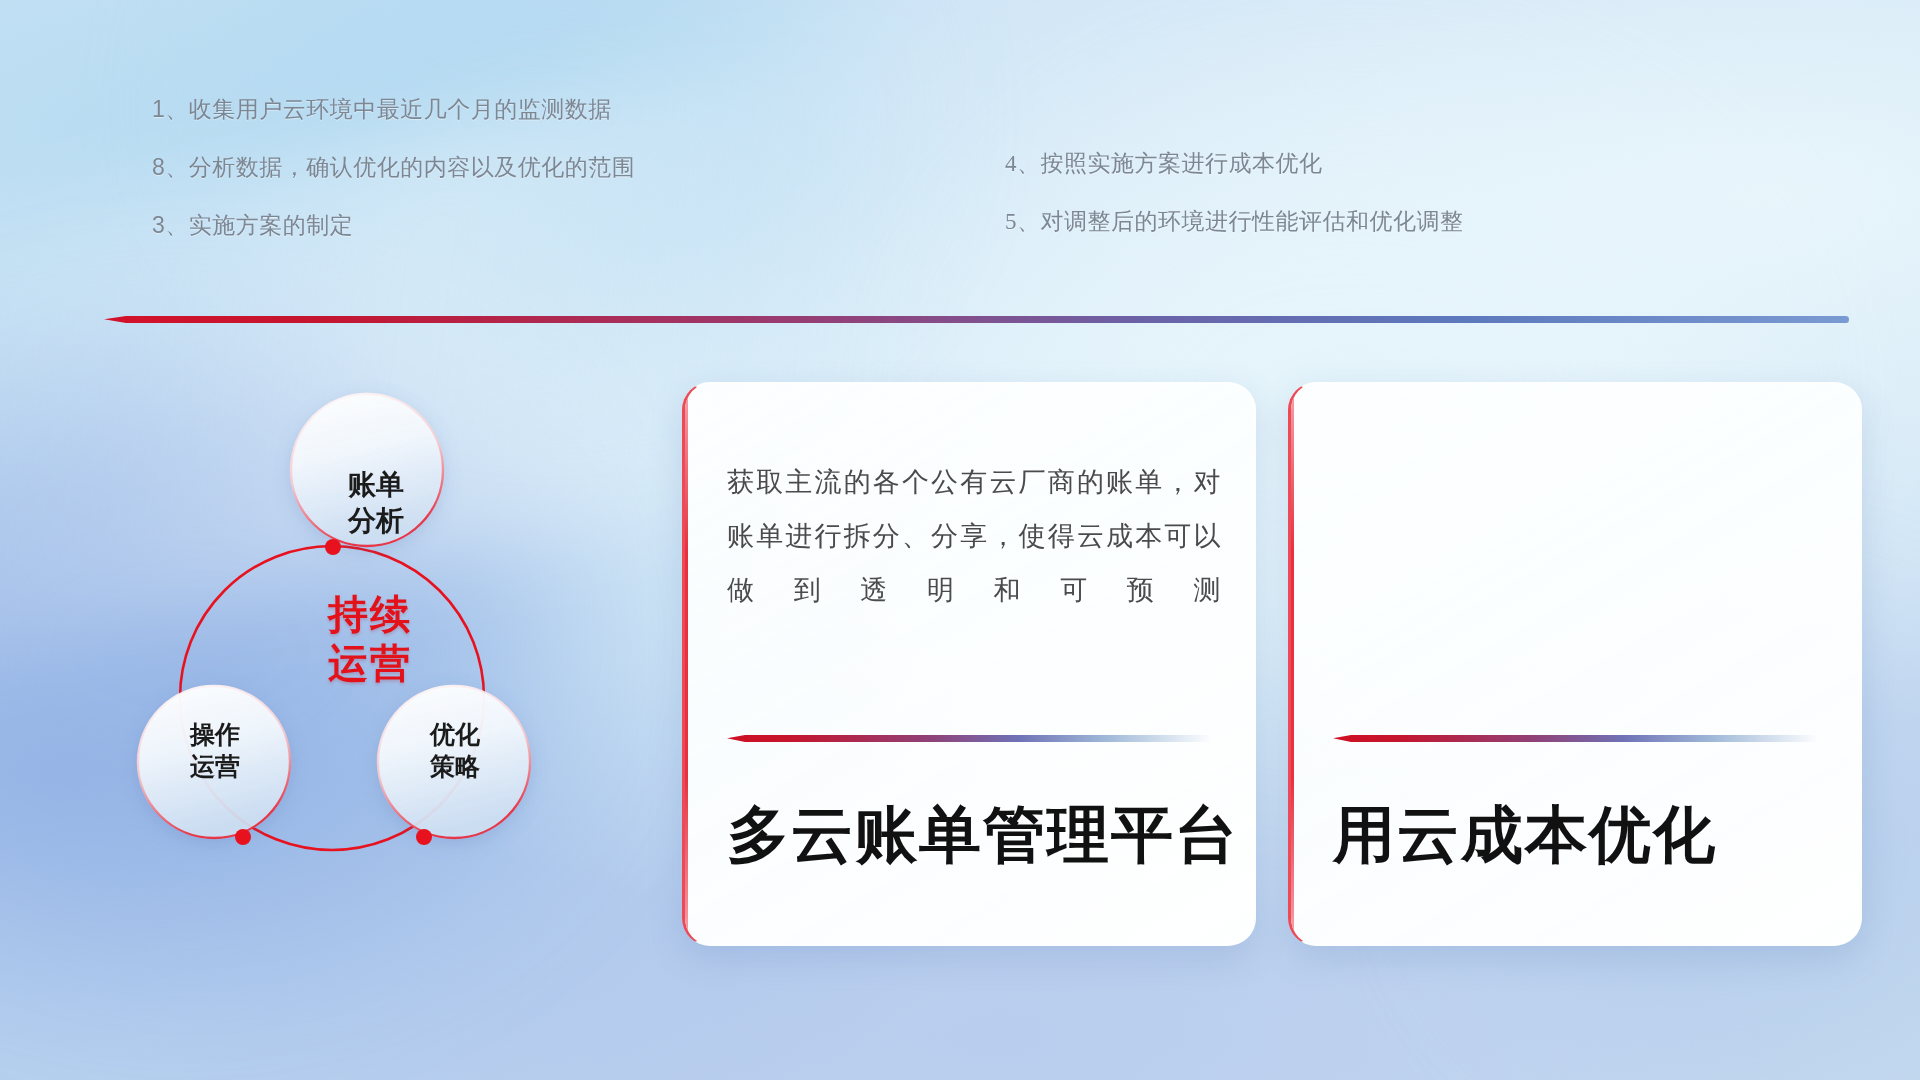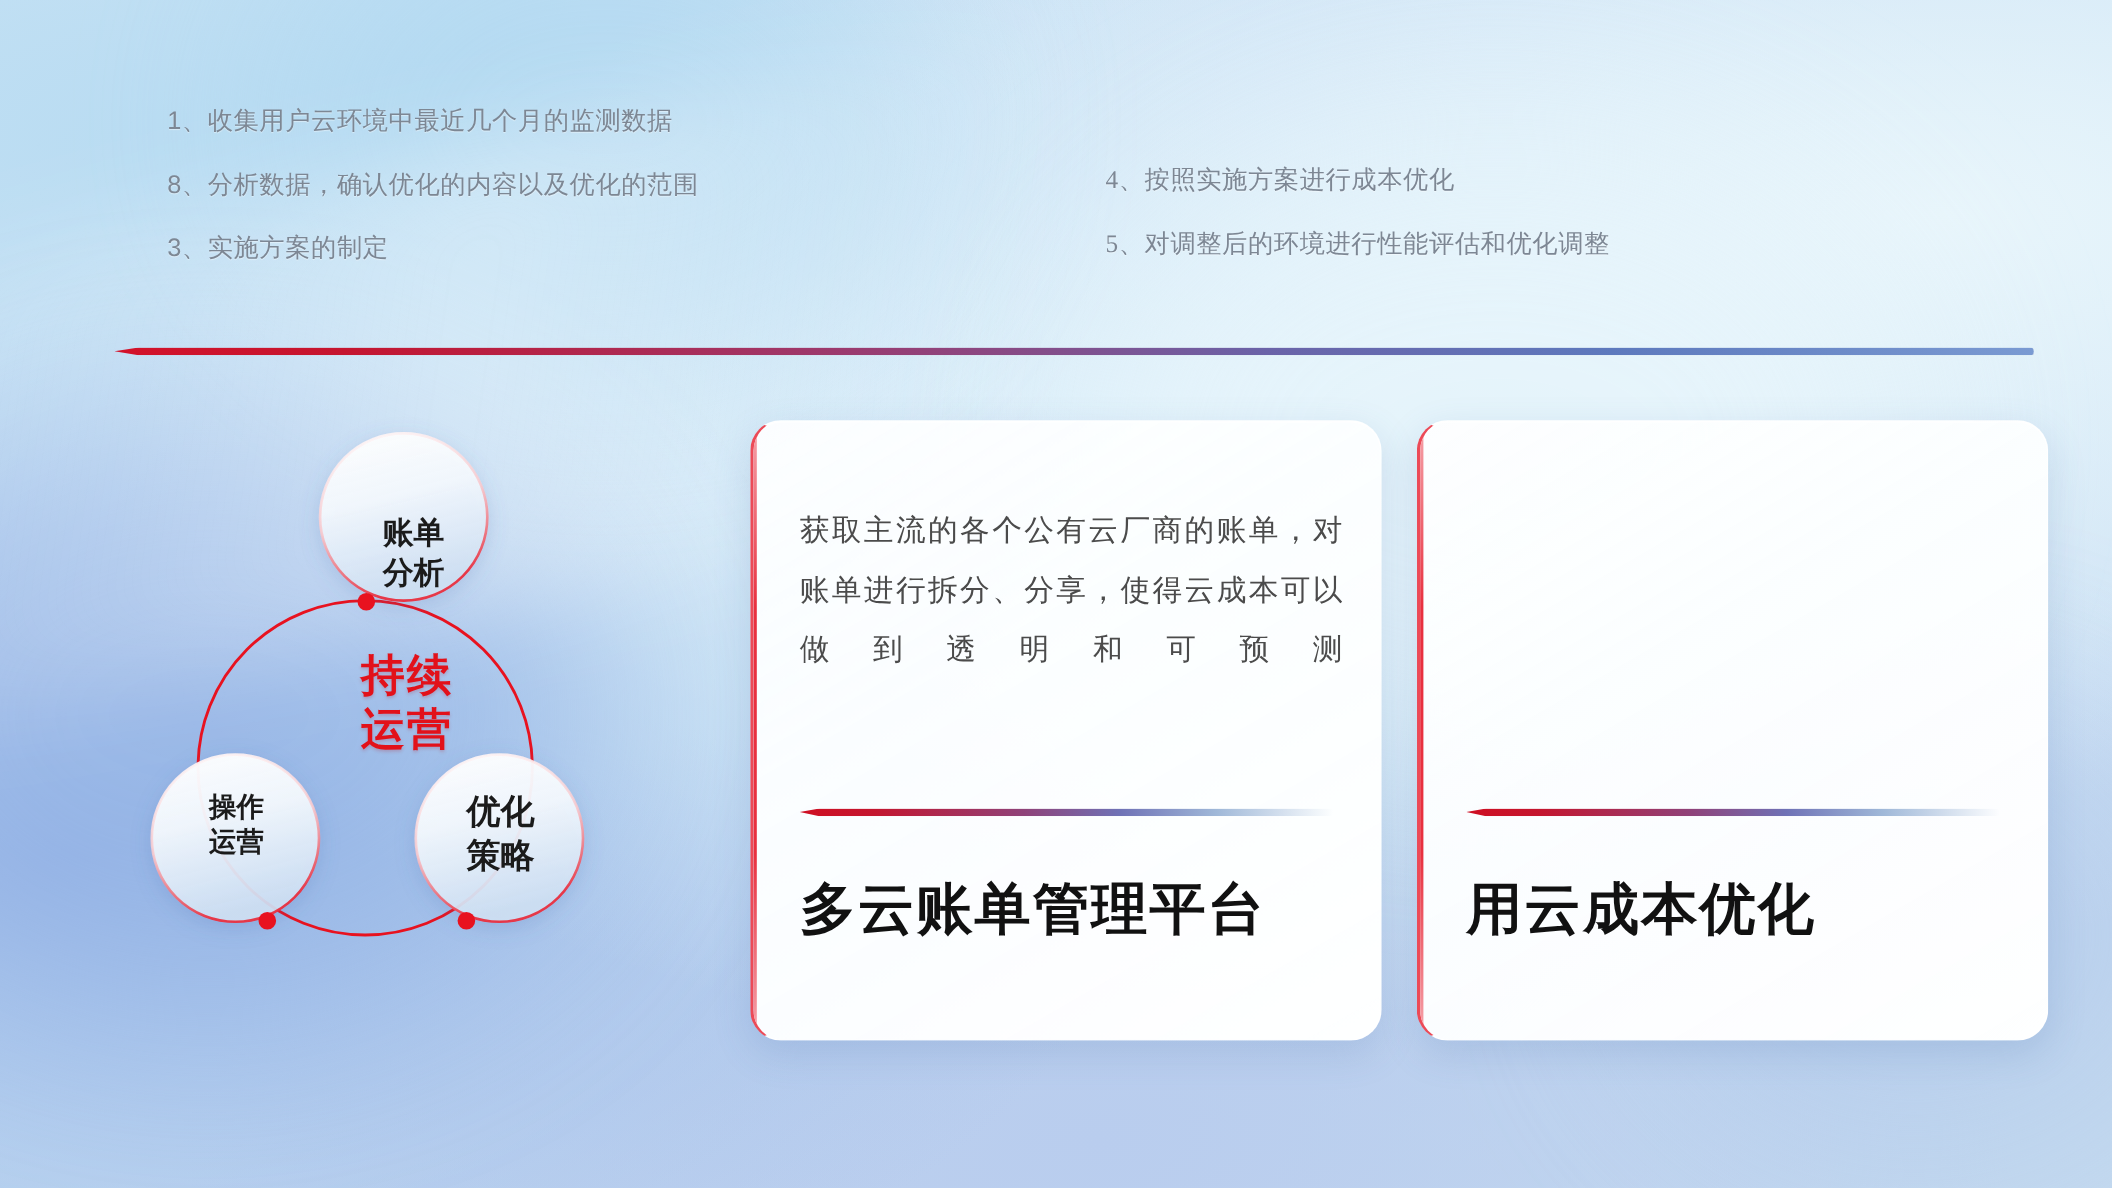--- a/index.html
+++ b/index.html
@@ -55,21 +55,21 @@
 
   
   .venn{position:absolute;left:100px;top:350px;width:470px;height:600px;}
   .venn svg{position:absolute;left:0;top:0;overflow:visible;}
   .venn-label{
     position:absolute;text-align:center;color:#1b1b1b;font-weight:bold;
     line-height:1.28;white-space:nowrap;
   }
   .lbl-top{left:192px;top:76px;width:168px;font-size:28px;margin-top:41px;}
   .lbl-bl{left:40px;top:368px;width:150px;font-size:25px;}
-  .lbl-br{left:280px;top:368px;width:150px;font-size:31px;}
+  .lbl-br{left:280px;top:368px;width:150px;font-size:25px;}
   .lbl-center{
     left:175px;top:240px;width:190px;font-size:40px;color:#e2111a;
     font-weight:bold;letter-spacing:2px;line-height:1.22;
     text-shadow:0 2px 3px rgba(180,20,30,.22);
   }
 
   
   .card{
     position:absolute;top:382px;width:570px;height:562px;
     border-radius:28px;
@@ -91,21 +91,21 @@
     text-align:justify;text-align-last:justify;
   }
   .card-divider{
     position:absolute;left:42px;top:352px;width:485px;height:7px;
     background:linear-gradient(90deg,#cf0f22 0%,#c4162f 14%,#8f4279 42%,#6f72b6 60%,#9fb8d8 78%,rgba(232,240,248,0) 100%);
     border-radius:0 4px 4px 0;
     clip-path:polygon(0 46%, 18px 0, 100% 0, 100% 100%, 18px 100%);
   }
   .card-title{
     position:absolute;left:42px;top:410px;right:30px;
-    font-size:51px;font-weight:bold;color:#111;letter-spacing:2px;
+    font-size:62px;font-weight:bold;color:#111;letter-spacing:2px;
     white-space:nowrap;
   }
 </style>
 </head>
 <body>
 
 <div class="bg">
   <div class="bg-base"></div>
   <div class="bg-blob blob1"></div>
   <div class="bg-blob blob2"></div>

